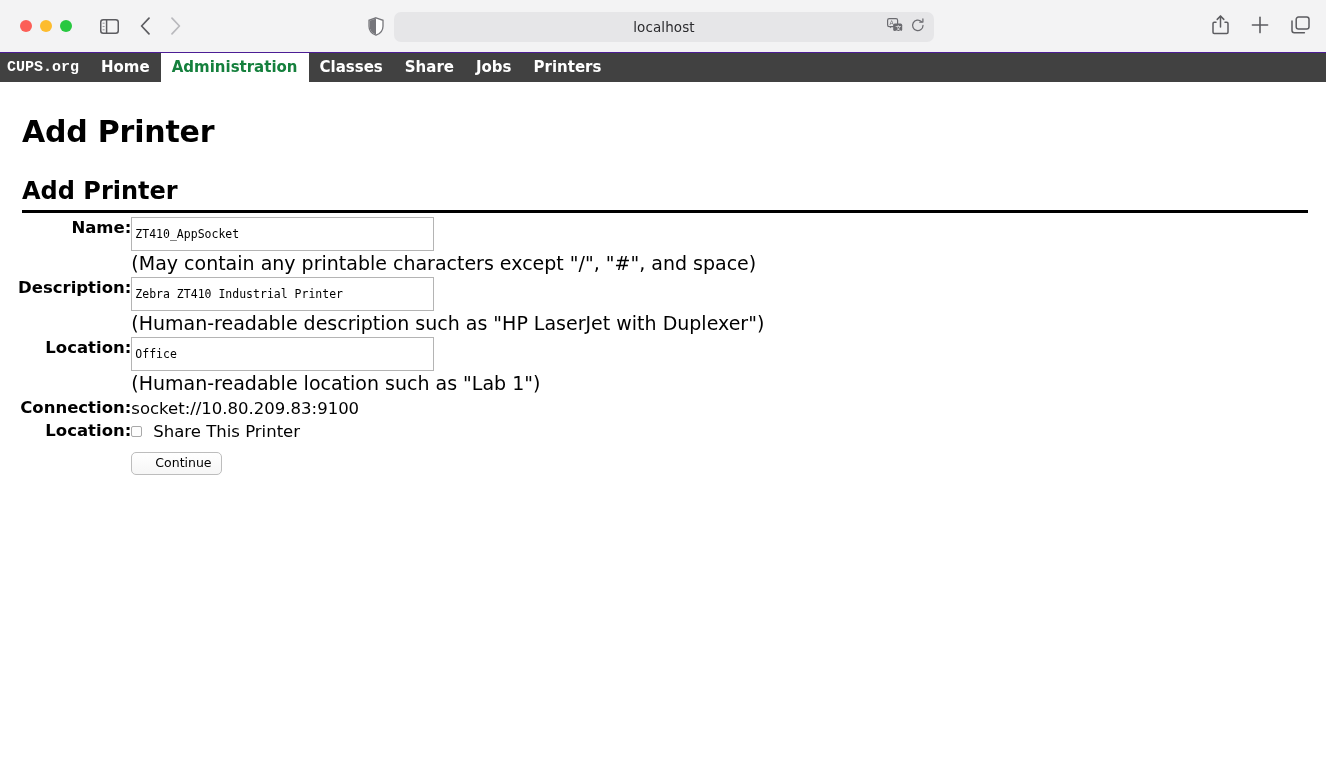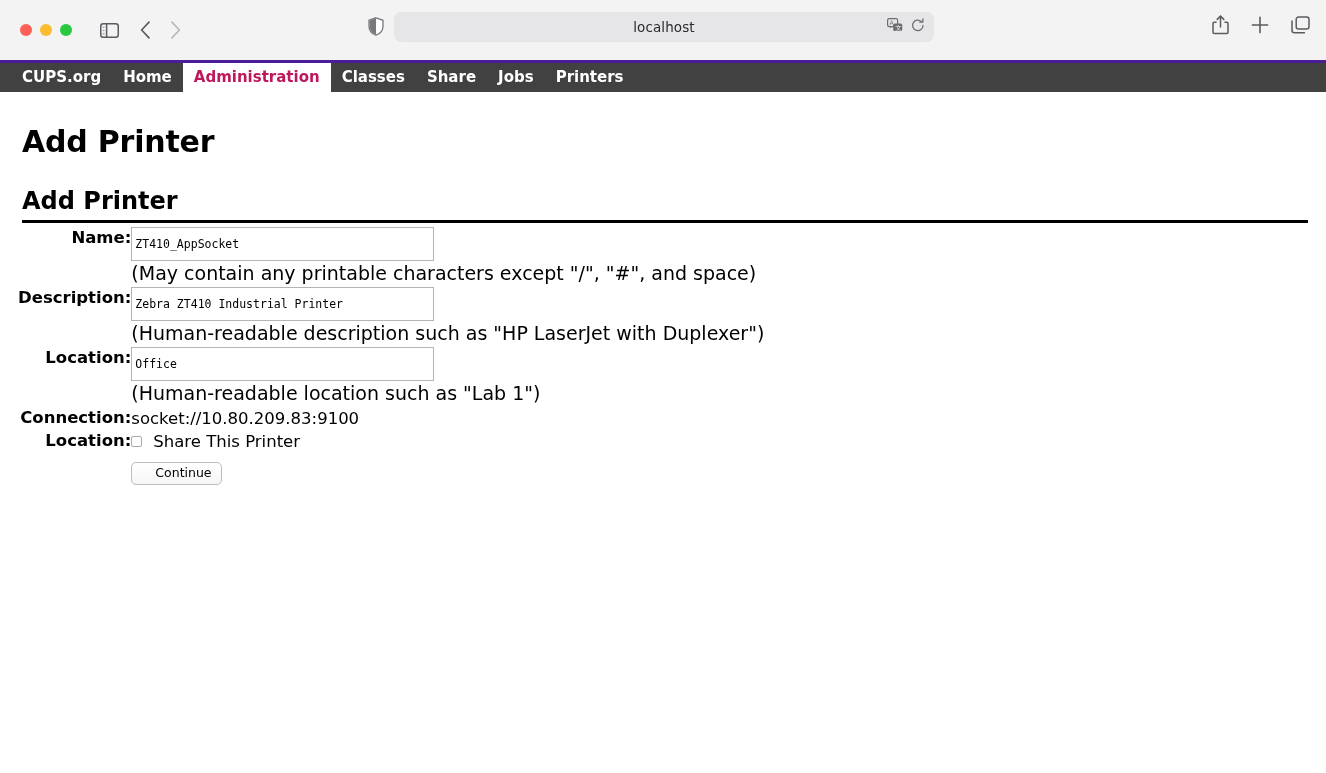--- a/index.html
+++ b/index.html
@@ -19,23 +19,23 @@
     position: relative;
     width: 1326px;
     height: 773px;
     background: #ffffff;
     overflow: hidden;
   }
 
   
   .browser-chrome {
     position: relative;
-    height: 63px;
+    height: 53px;
     background: #f3f3f4;
-    border-bottom: 3px solid #4c1d95;
+    border-bottom: 1px solid #4c1d95;
     display: flex;
     align-items: center;
     box-sizing: border-box;
   }
   .traffic-lights {
     display: flex;
     align-items: center;
     gap: 8px;
     padding-left: 20px;
   }
@@ -120,24 +120,24 @@
   }
   .nav-item {
     display: flex;
     align-items: center;
     padding: 0 11px;
     color: #ffffff;
     font-weight: bold;
     white-space: nowrap;
     line-height: 1;
   }
-  .nav-item:first-child { padding-left: 22px; }
+  .nav-item:first-child { padding-left: 7px; font-family: Liberation Mono, monospace; }
   .nav-item.active {
     background: #ffffff;
-    color: #be185d;
+    color: #15803d;
   }
 
   
   .content {
     position: relative;
     height: 690px;
     background: #ffffff;
     padding: 0 18px;
     box-sizing: border-box;
   }

